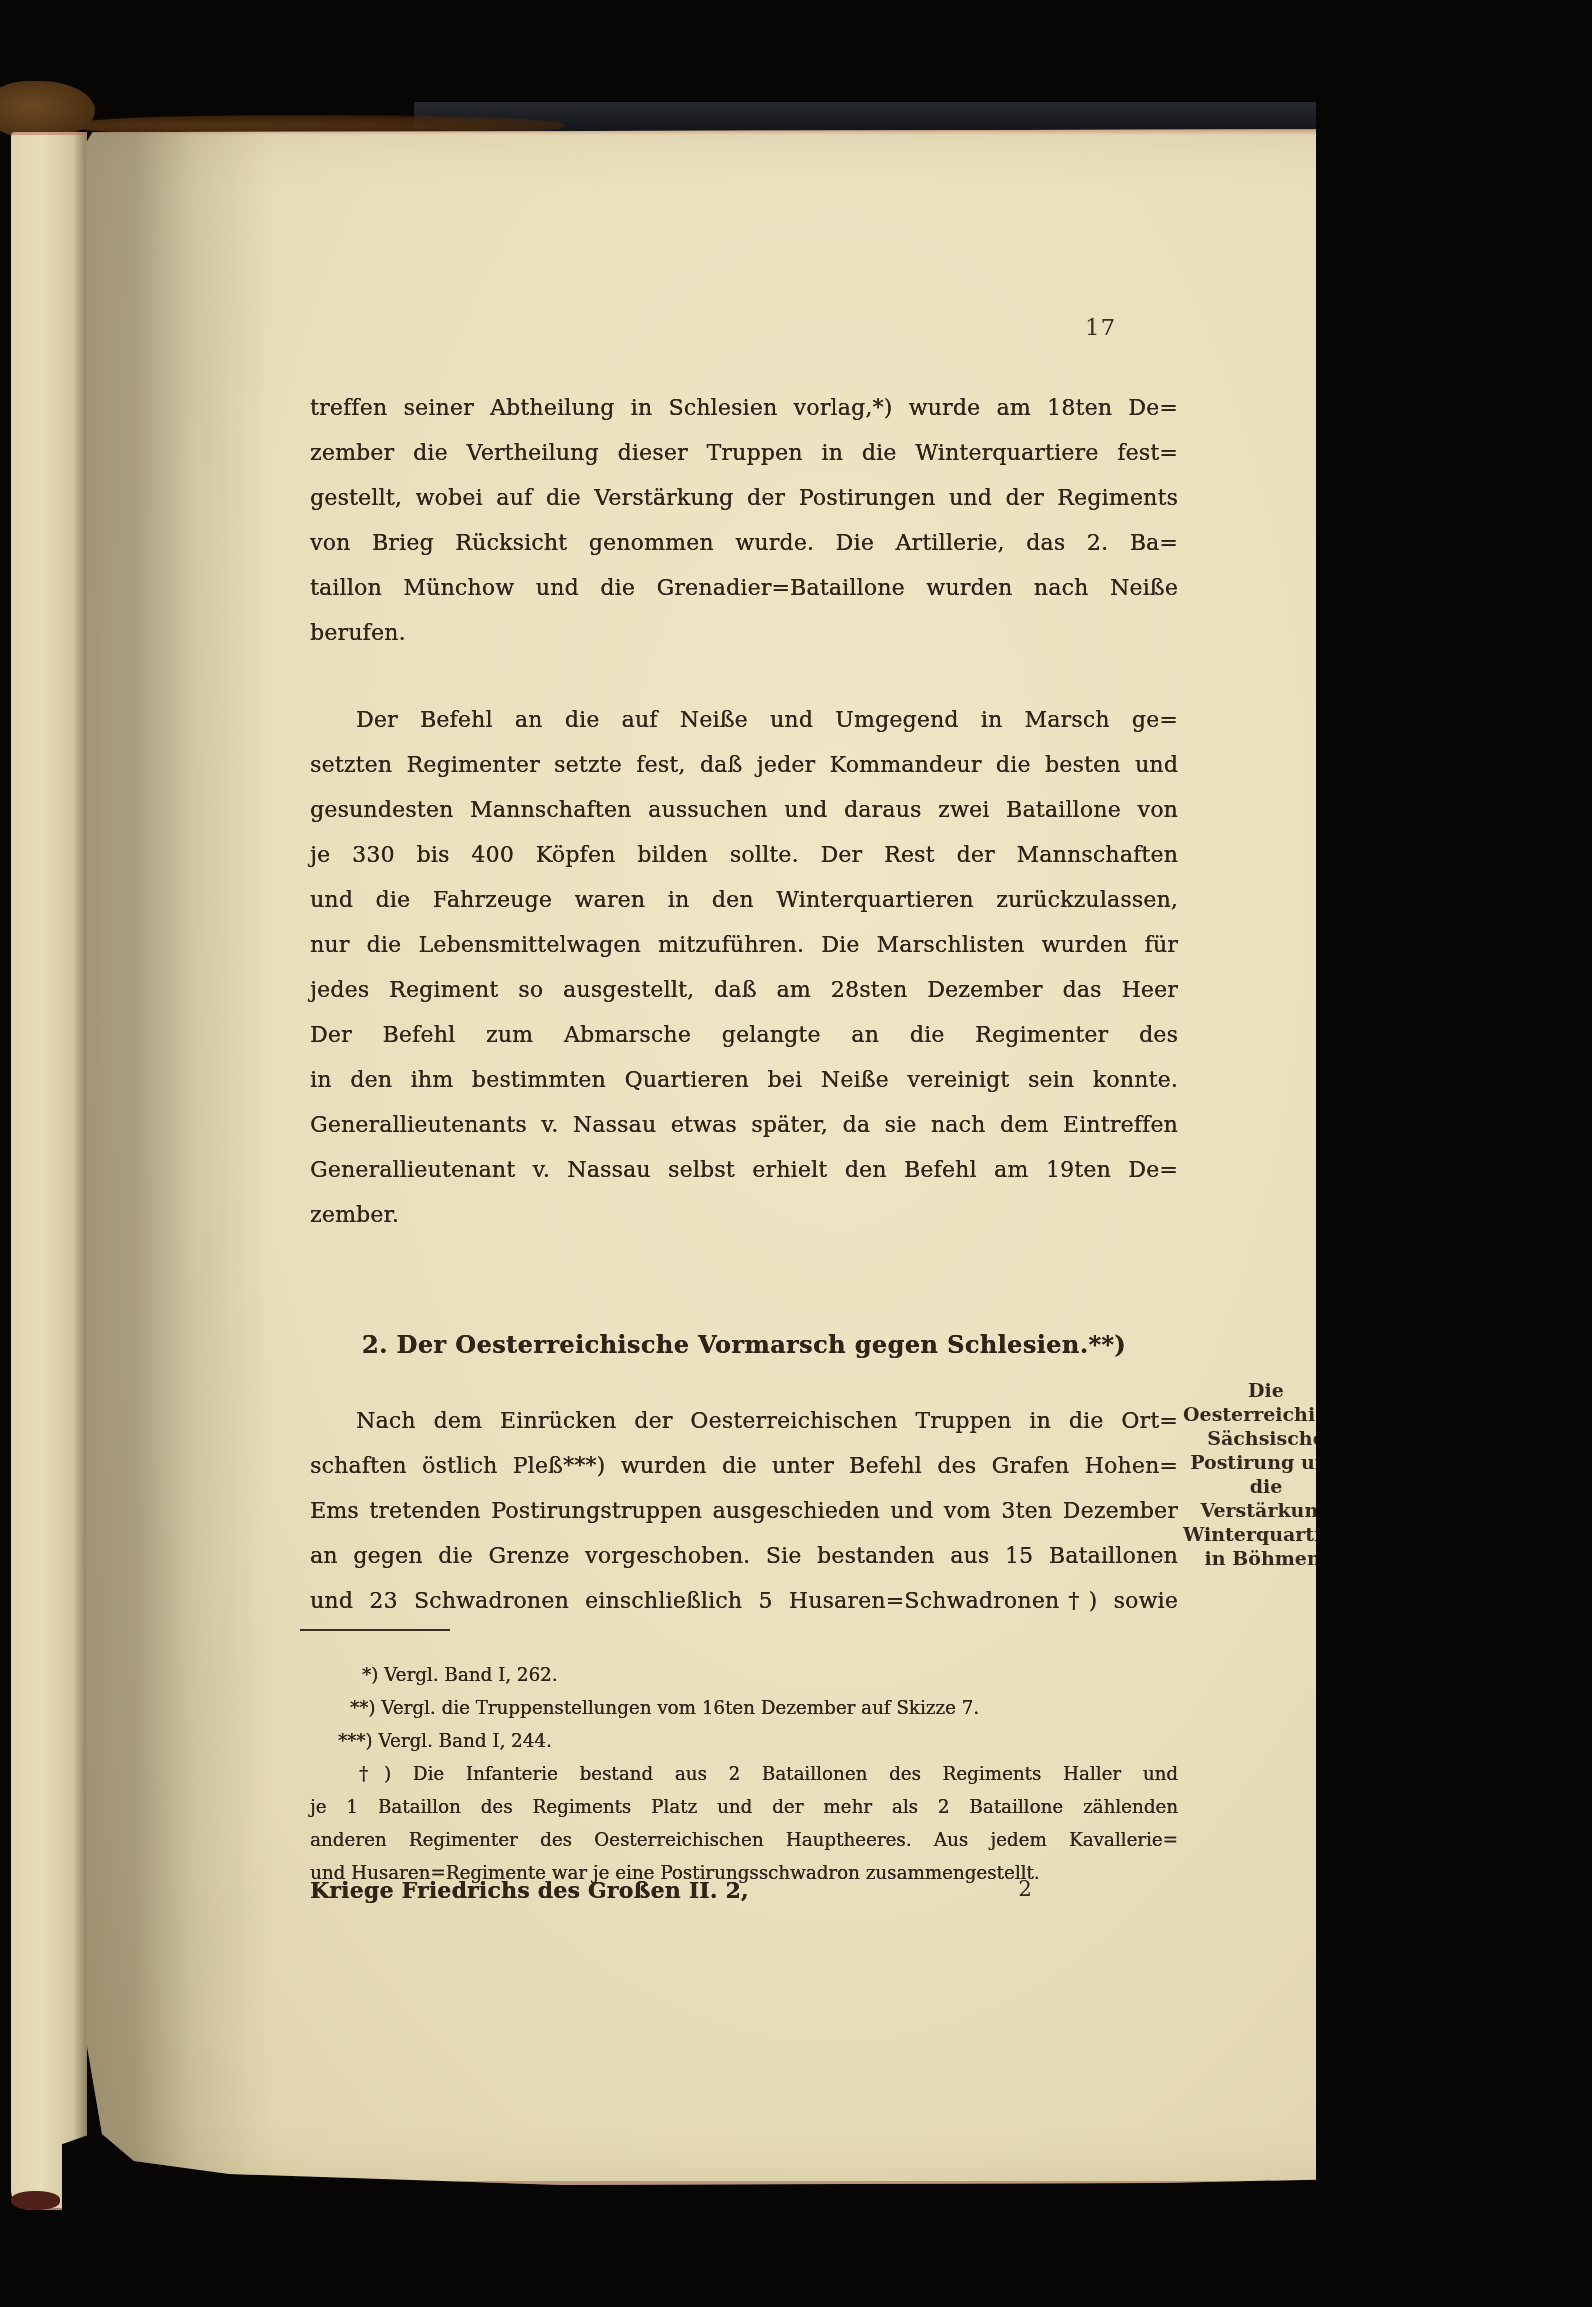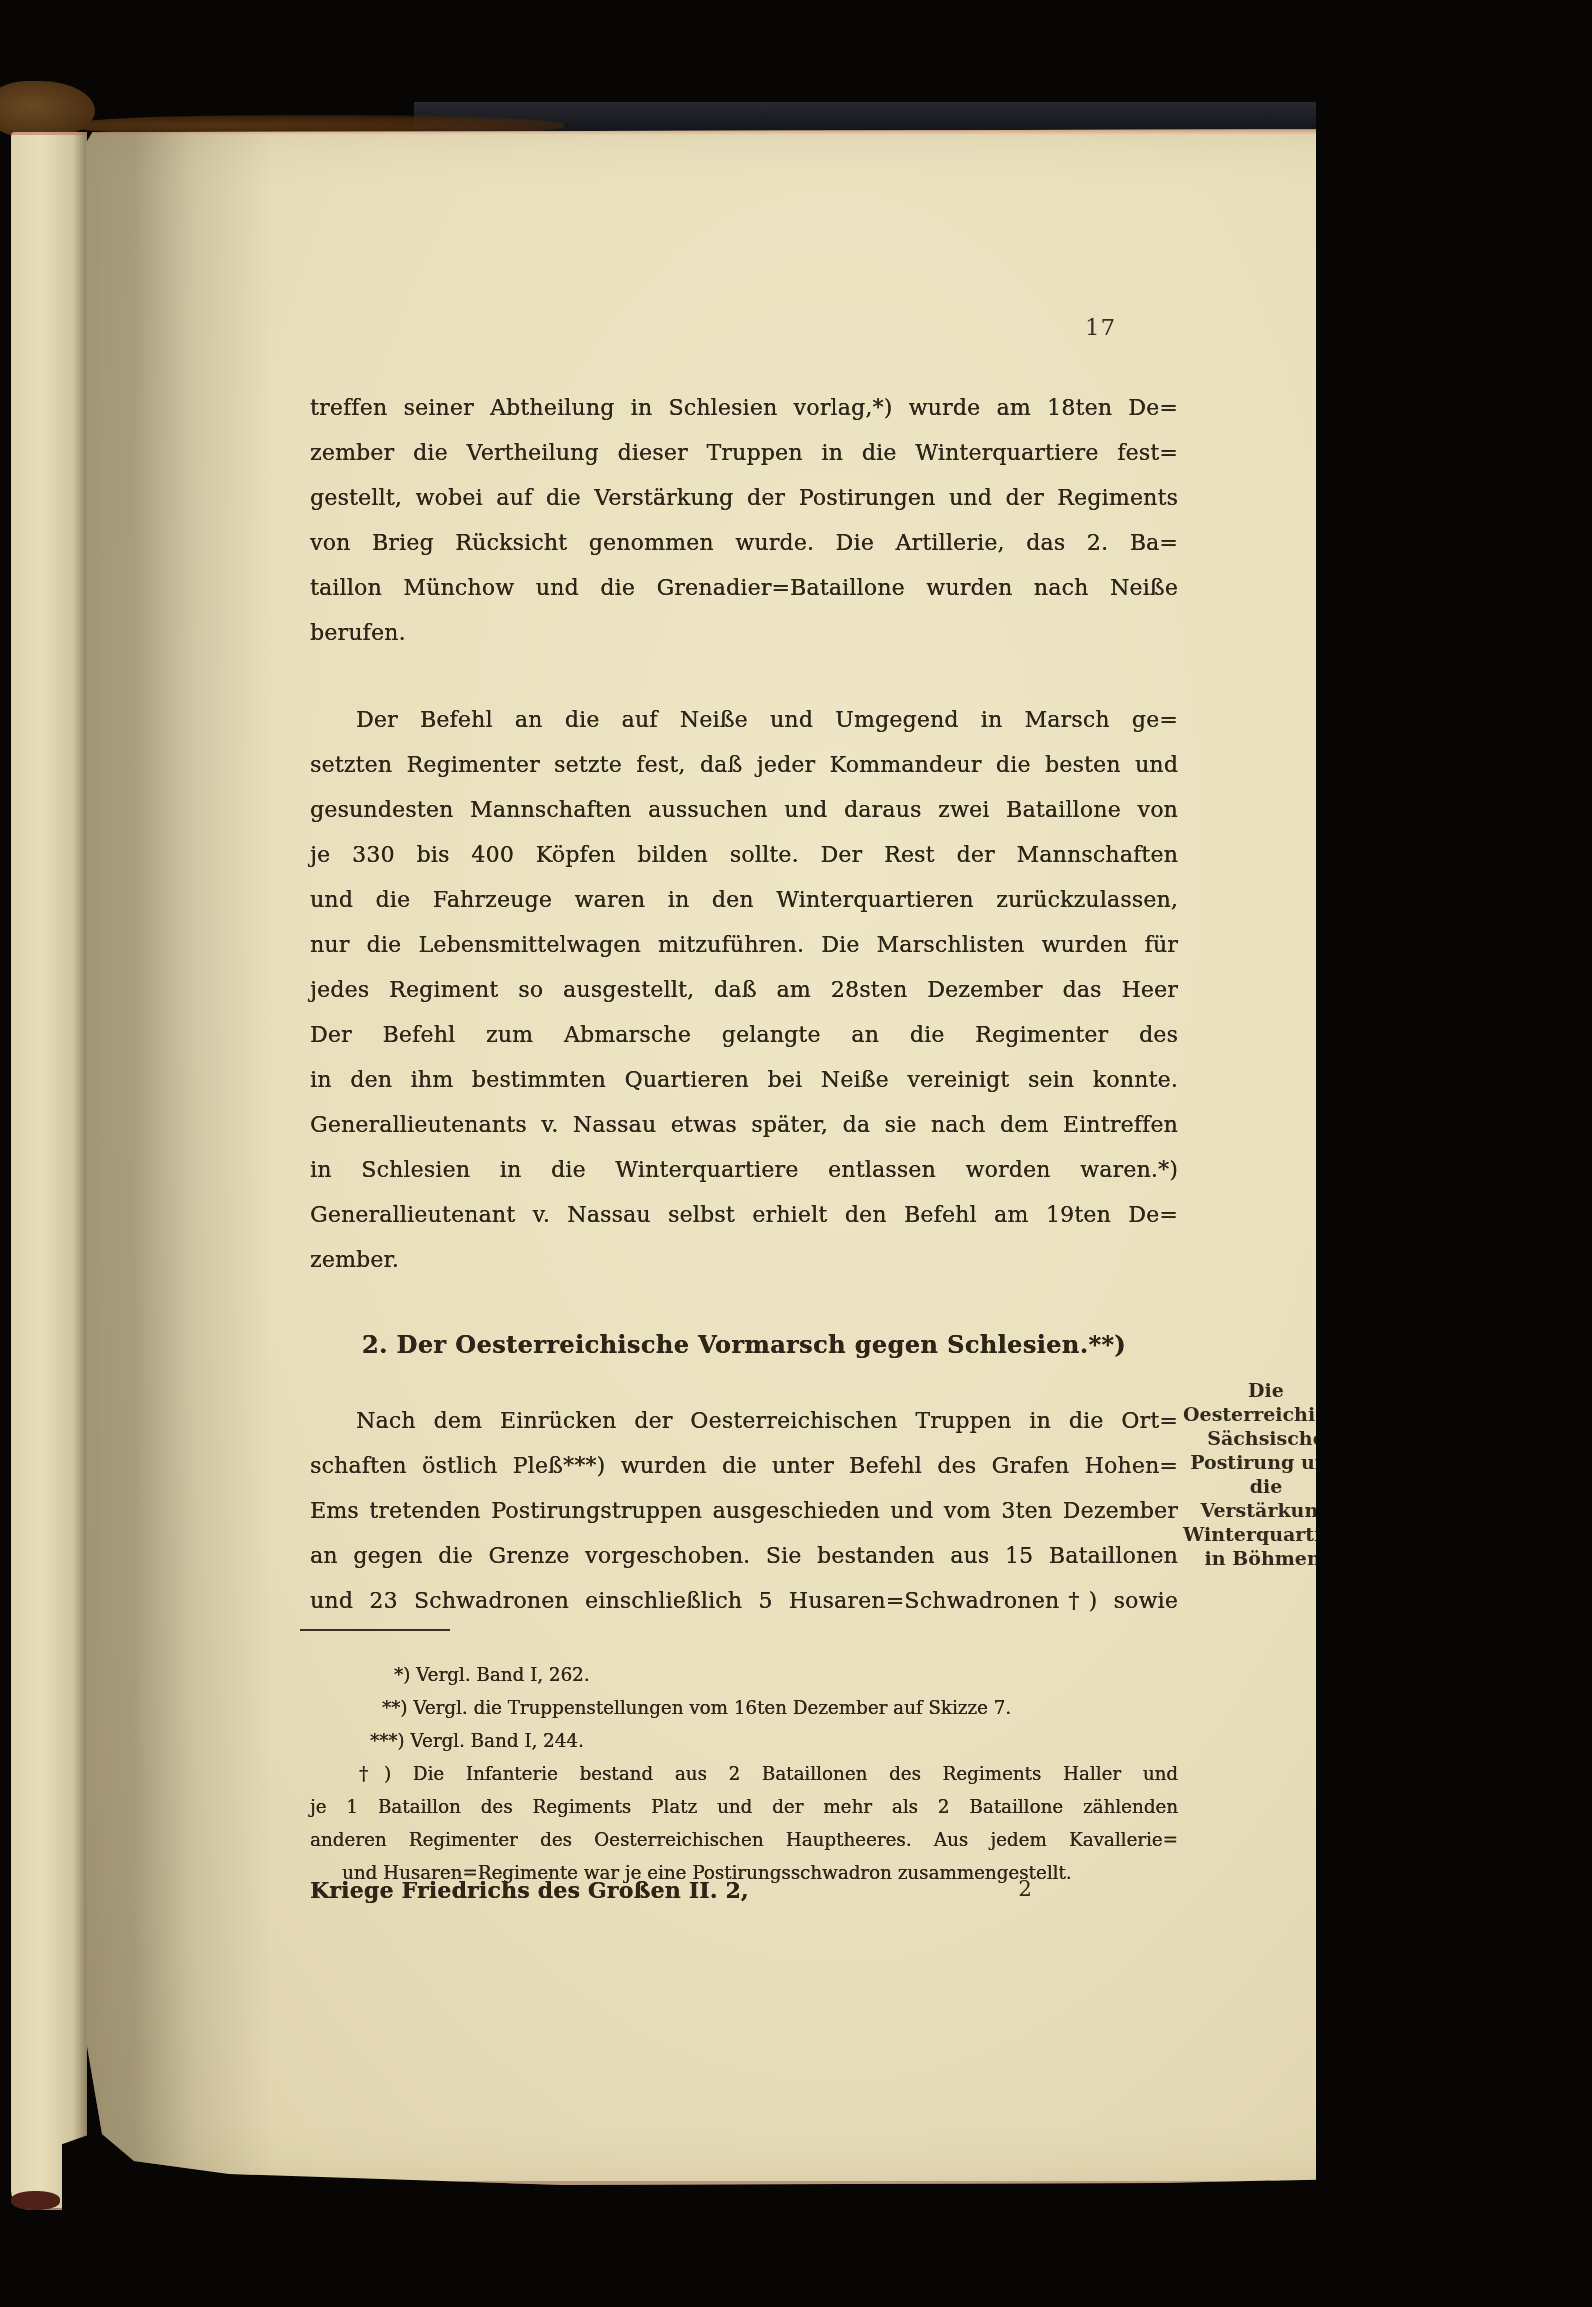--- a/index.html
+++ b/index.html
@@ -62,21 +62,21 @@
   .tl.indent{padding-left:46px;}
   .tl.lastline{text-align-last:left;}
   .heading{position:absolute;left:224px;top:1201px;width:868px;text-align:center;
       font-size:24px;font-weight:bold;letter-spacing:0.4px;text-shadow:0.2px 0 0 currentColor;}
   .margin-note{position:absolute;left:1097px;top:1239px;width:166px;text-align:center;
       font-size:19px;line-height:24px;font-weight:bold;color:#32281b;margin-top:10px;}
   .fn-rule{position:absolute;left:214px;top:1500px;width:150px;height:2.4px;background:#3a2f22;}
   .footcol{position:absolute;left:224px;top:1529px;width:868px;}
   .fl{font-size:18.3px;line-height:33px;height:33px;white-space:nowrap;
       text-align:justify;text-align-last:justify;text-shadow:0.2px 0 0 currentColor;}
-  .fl.left{text-align-last:left;margin-left:32px;}
+  .fl.left{text-align-last:left;}
   .signature{position:absolute;left:224px;top:1748px;font-size:22px;font-weight:bold;
       letter-spacing:0.2px;text-shadow:0.2px 0 0 currentColor;}
   .sheetnum{position:absolute;left:915px;top:1747px;width:48px;text-align:center;font-size:21.5px;}
 </style>
 </head>
 <body>
 
 <div class="scene">
 
   <div class="cover-strip"></div>
@@ -112,21 +112,20 @@
       <div class="tl indent">Der Befehl an die auf Neiße und Umgegend in Marsch ge=</div>
       <div class="tl">setzten Regimenter setzte fest, daß jeder Kommandeur die besten und</div>
       <div class="tl">gesundesten Mannschaften aussuchen und daraus zwei Bataillone von</div>
       <div class="tl">je 330 bis 400 Köpfen bilden sollte. Der Rest der Mannschaften</div>
       <div class="tl">und die Fahrzeuge waren in den Winterquartieren zurückzulassen,</div>
       <div class="tl">nur die Lebensmittelwagen mitzuführen. Die Marschlisten wurden für</div>
       <div class="tl">jedes Regiment so ausgestellt, daß am 28sten Dezember das Heer</div>
       <div class="tl">Der Befehl zum Abmarsche gelangte an die Regimenter des</div>
       <div class="tl">in den ihm bestimmten Quartieren bei Neiße vereinigt sein konnte.</div>
       <div class="tl">Generallieutenants v. Nassau etwas später, da sie nach dem Eintreffen</div>
-      <div class="tl">in Schlesien in die Winterquartiere entlassen worden waren.*)</div>
       <div class="tl">Generallieutenant v. Nassau selbst erhielt den Befehl am 19ten De=</div>
       <div class="tl lastline">zember.</div>
     </div>
 
     <div class="heading ink">2. Der Oesterreichische Vormarsch gegen Schlesien.**)</div>
 
     <div class="bodycol ink" style="top:1269px;">
       <div class="tl indent">Nach dem Einrücken der Oesterreichischen Truppen in die Ort=</div>
       <div class="tl">schaften östlich Pleß***) wurden die unter Befehl des Grafen Hohen=</div>
       <div class="tl">Ems tretenden Postirungstruppen ausgeschieden und vom 3ten Dezember</div>

